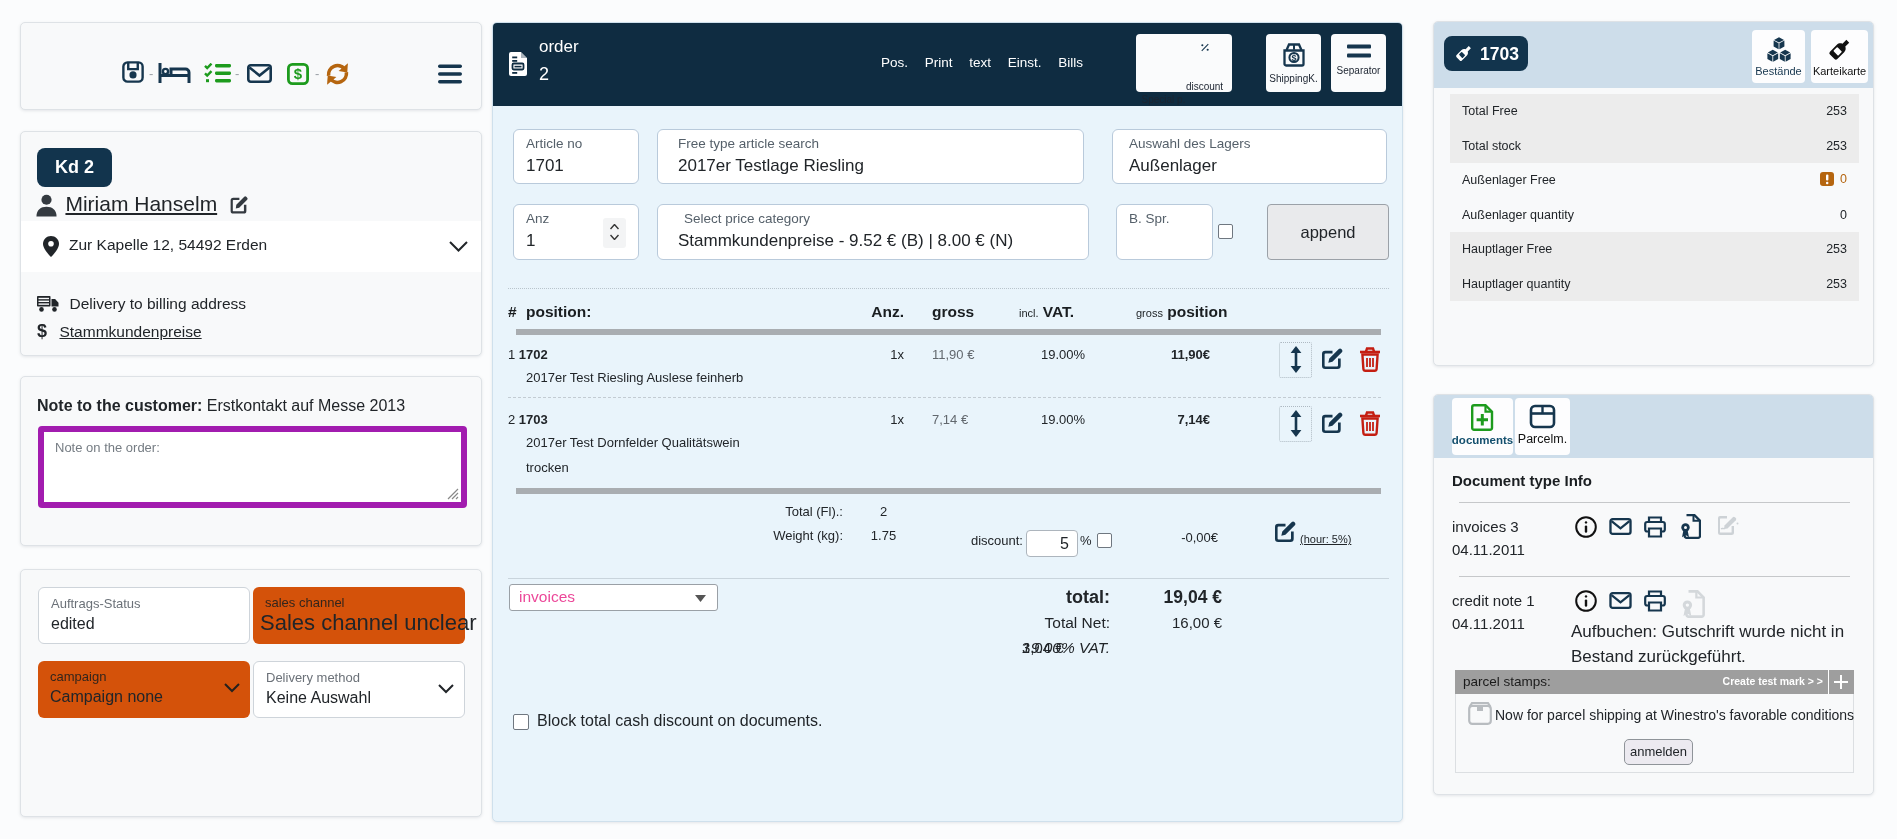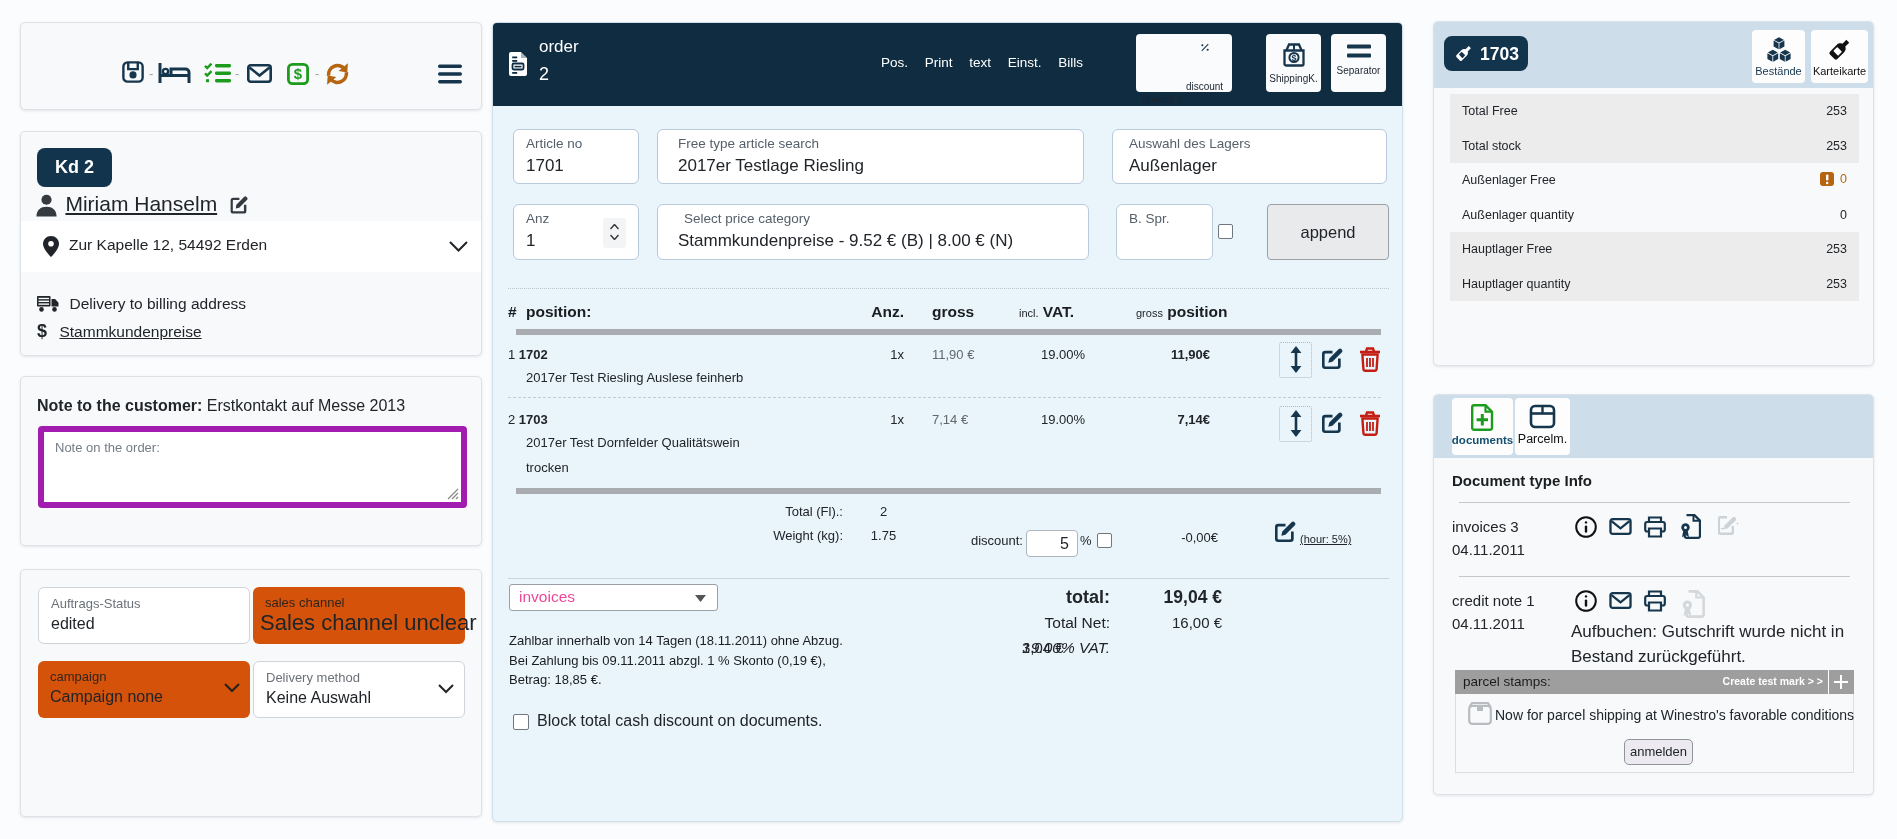--- a/index.html
+++ b/index.html
@@ -340,21 +340,20 @@
         <svg class="abs" style="right:11px;top:10px;" width="11" height="7" viewBox="0 0 11 7">
             <path d="M0 0 L5.5 7 L11 0 Z" fill="#555"></path>
           </svg>
       </div>
       <div class="abs" style="left:417px;top:481px;width:200px;text-align:right;font-size:18px;font-weight:bold;">total:</div>
       <div class="abs" style="left:529px;top:481px;width:200px;text-align:right;font-size:17.5px;font-weight:bold;">19,04 €</div>
       <div class="abs" style="left:417px;top:508px;width:200px;text-align:right;font-size:15.5px;">Total Net:</div>
       <div class="abs" style="left:529px;top:508px;width:200px;text-align:right;font-size:15px;">16,00 €</div>
       <div class="abs" style="left:417px;top:533px;width:200px;text-align:right;font-size:15.5px;font-style:italic;">19.00% VAT.</div>
       <div class="abs" style="left:529px;top:533px;width:200px;text-align:left;font-size:15px;">3,04 €</div>
-      <div class="abs" style="left:16px;top:525px;font-size:13px;color:#1a1e21;line-height:19.5px;">Zahlbar innerhalb von 14 Tagen (18.11.2011) ohne Abzug.<br>Bei Zahlung bis 09.11.2011 abzgl. 1 % Skonto (0,19 €),<br>Betrag: 18,85 €.</div>
       <div class="abs" style="left:20px;top:608px;width:16px;height:16px;background:#fff;border:1.6px solid #6f7780;border-radius:2px;"></div>
       <div class="abs" style="left:44px;top:606px;font-size:16px;">Block total cash discount on documents.</div>
     </div>
   </div>
 
   <div class="card" style="left:1433px;top:21px;width:441px;height:345px;">
     <div class="abs" style="left:0;top:0;width:439px;height:66px;background:#cdddea;border-radius:4px 4px 0 0;"></div>
     <div class="abs" id="artbadge" style="left:10px;top:14px;width:84px;height:35px;background:#12344d;border-radius:8px;color:#fff;">
       <svg class="abs" style="left:11px;top:8px;" width="18" height="18" viewBox="0 0 24 24">
           <g transform="rotate(45 12 12)">

